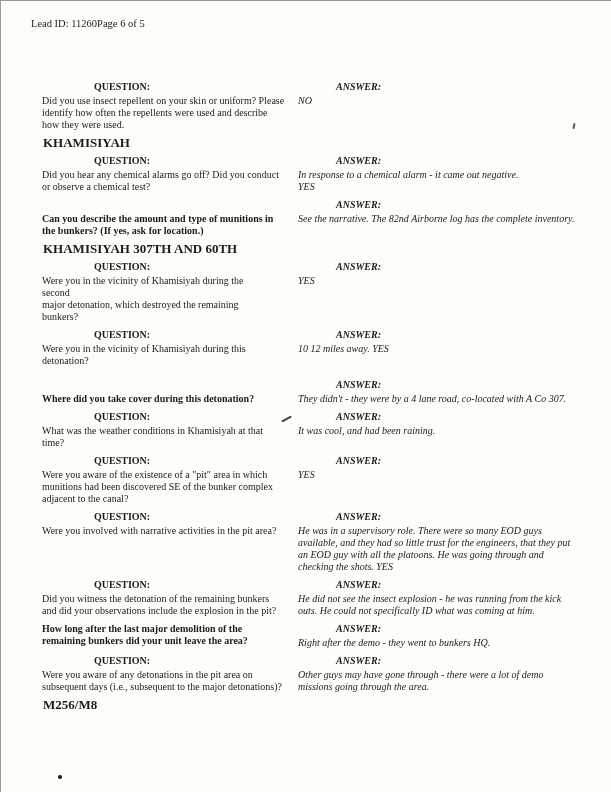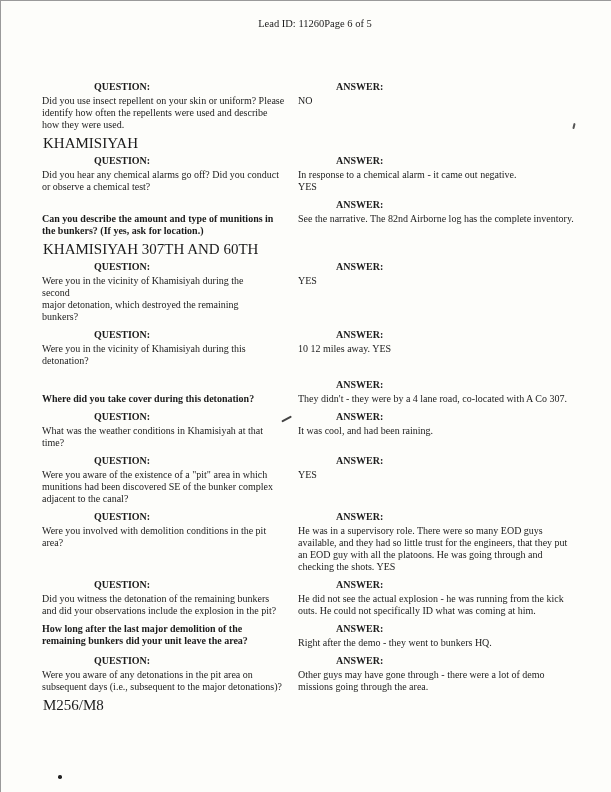--- a/index.html
+++ b/index.html
@@ -5,35 +5,35 @@
   * { box-sizing: border-box; }
   html, body { margin: 0; padding: 0; background: #777; }
   .page {
     width: 611px; height: 792px; margin: 0 auto;
     background: #fdfdfa; position: relative; overflow: hidden;
     font-family: "Liberation Serif", serif; color: #1b1b1b;
     border-left: 1px solid #9a9a9a; border-top: 1px solid #9a9a9a;
   }
   .pg-header {
     position: absolute; top: 17px; left: 30px; right: 12px;
-    display: flex; justify-content: center; font-size: 10.5px;
+    display: flex; justify-content: flex-start; font-size: 10.5px;
   }
   .content {
     position: absolute; top: 80px; left: 41px; width: 536px;
     font-size: 10px; line-height: 12px;
   }
   .qa { display: flex; align-items: flex-start; margin-bottom: 6px; }
   .qcol { flex: 0 0 256px; padding-right: 12px; }
-  .acol { flex: 1; }
+  .acol { flex: 1; font-style: italic; }
   .lbl { font-weight: 700; margin-bottom: 2px; padding-left: 38px; }
   .qcol .lbl { margin-left: 14px; }
   .txt { white-space: pre-line; }
   .no-qlabel .qcol { padding-top: 14px; font-weight: bold; }
   .no-qlabel.flush .qcol { padding-top: 0; }
-  .heading { font-weight: 400; font-size: 15px; margin: 1px 0 6px 1px; }
+  .heading { font-weight: 700; font-size: 13px; margin: 1px 0 6px 1px; }
   .footer-heading { margin: 2px 0 4px 1px; }
   .gap-before { margin-top: 12px; }
   .pen-slash {
     position: absolute; left: 280px; top: 417px; width: 11px; height: 1.6px;
     background: #444; transform: rotate(-28deg); border-radius: 1px;
   }
   .stray-tick {
     position: absolute; left: 572px; top: 122px; width: 1.6px; height: 6px;
     background: #555; transform: rotate(14deg); border-radius: 1px;
   }
@@ -144,36 +144,36 @@
       </div>
       <div class="acol">
         <div class="lbl">ANSWER:</div>
         <div class="txt">YES</div>
       </div>
     </div>
 
     <div class="qa">
       <div class="qcol">
         <div class="lbl">QUESTION:</div>
-        <div class="txt">Were you involved with demolition conditions in the pit area?</div>
+        <div class="txt">Were you involved with narrative activities in the pit area?</div>
       </div>
       <div class="acol">
         <div class="lbl">ANSWER:</div>
         <div class="txt">He was in a supervisory role. There were so many EOD guys available, and they had so little trust for the engineers, that they put an EOD guy with all the platoons. He was going through and checking the shots. YES</div>
       </div>
     </div>
 
     <div class="qa">
       <div class="qcol">
         <div class="lbl">QUESTION:</div>
         <div class="txt">Did you witness the detonation of the remaining bunkers and did your observations include the explosion in the pit?</div>
       </div>
       <div class="acol">
         <div class="lbl">ANSWER:</div>
-        <div class="txt">He did not see the actual explosion - he was running from the kick outs. He could not specifically ID what was coming at him.</div>
+        <div class="txt">He did not see the insect explosion - he was running from the kick outs. He could not specifically ID what was coming at him.</div>
       </div>
     </div>
 
     <div class="qa no-qlabel flush">
       <div class="qcol">
         <div class="txt">How long after the last major demolition of the remaining bunkers did your unit leave the area?</div>
       </div>
       <div class="acol">
         <div class="lbl">ANSWER:</div>
         <div class="txt">Right after the demo - they went to bunkers HQ.</div>

